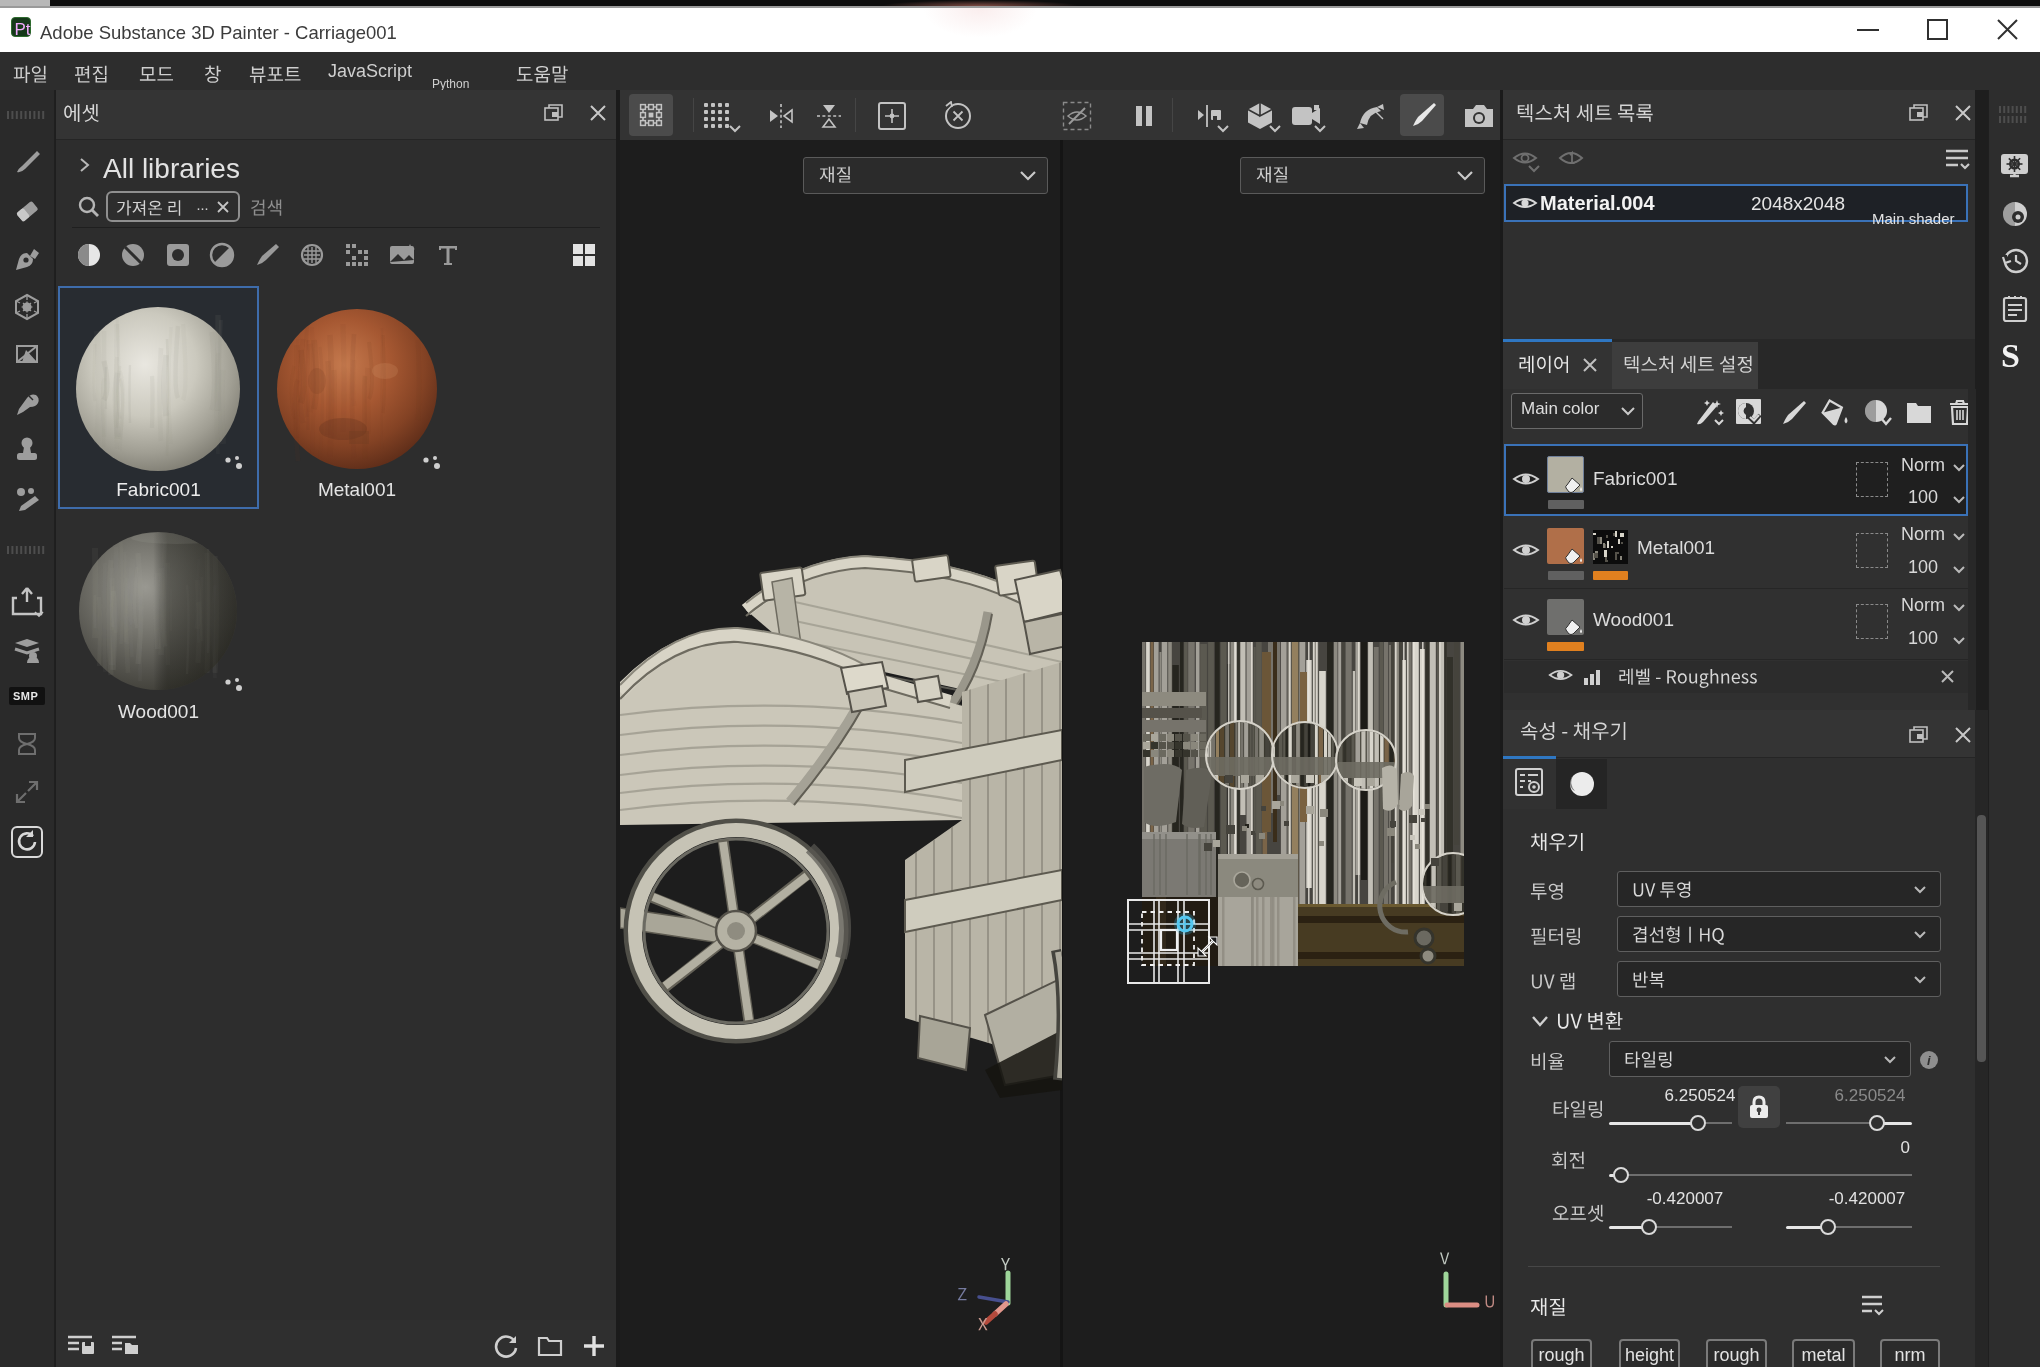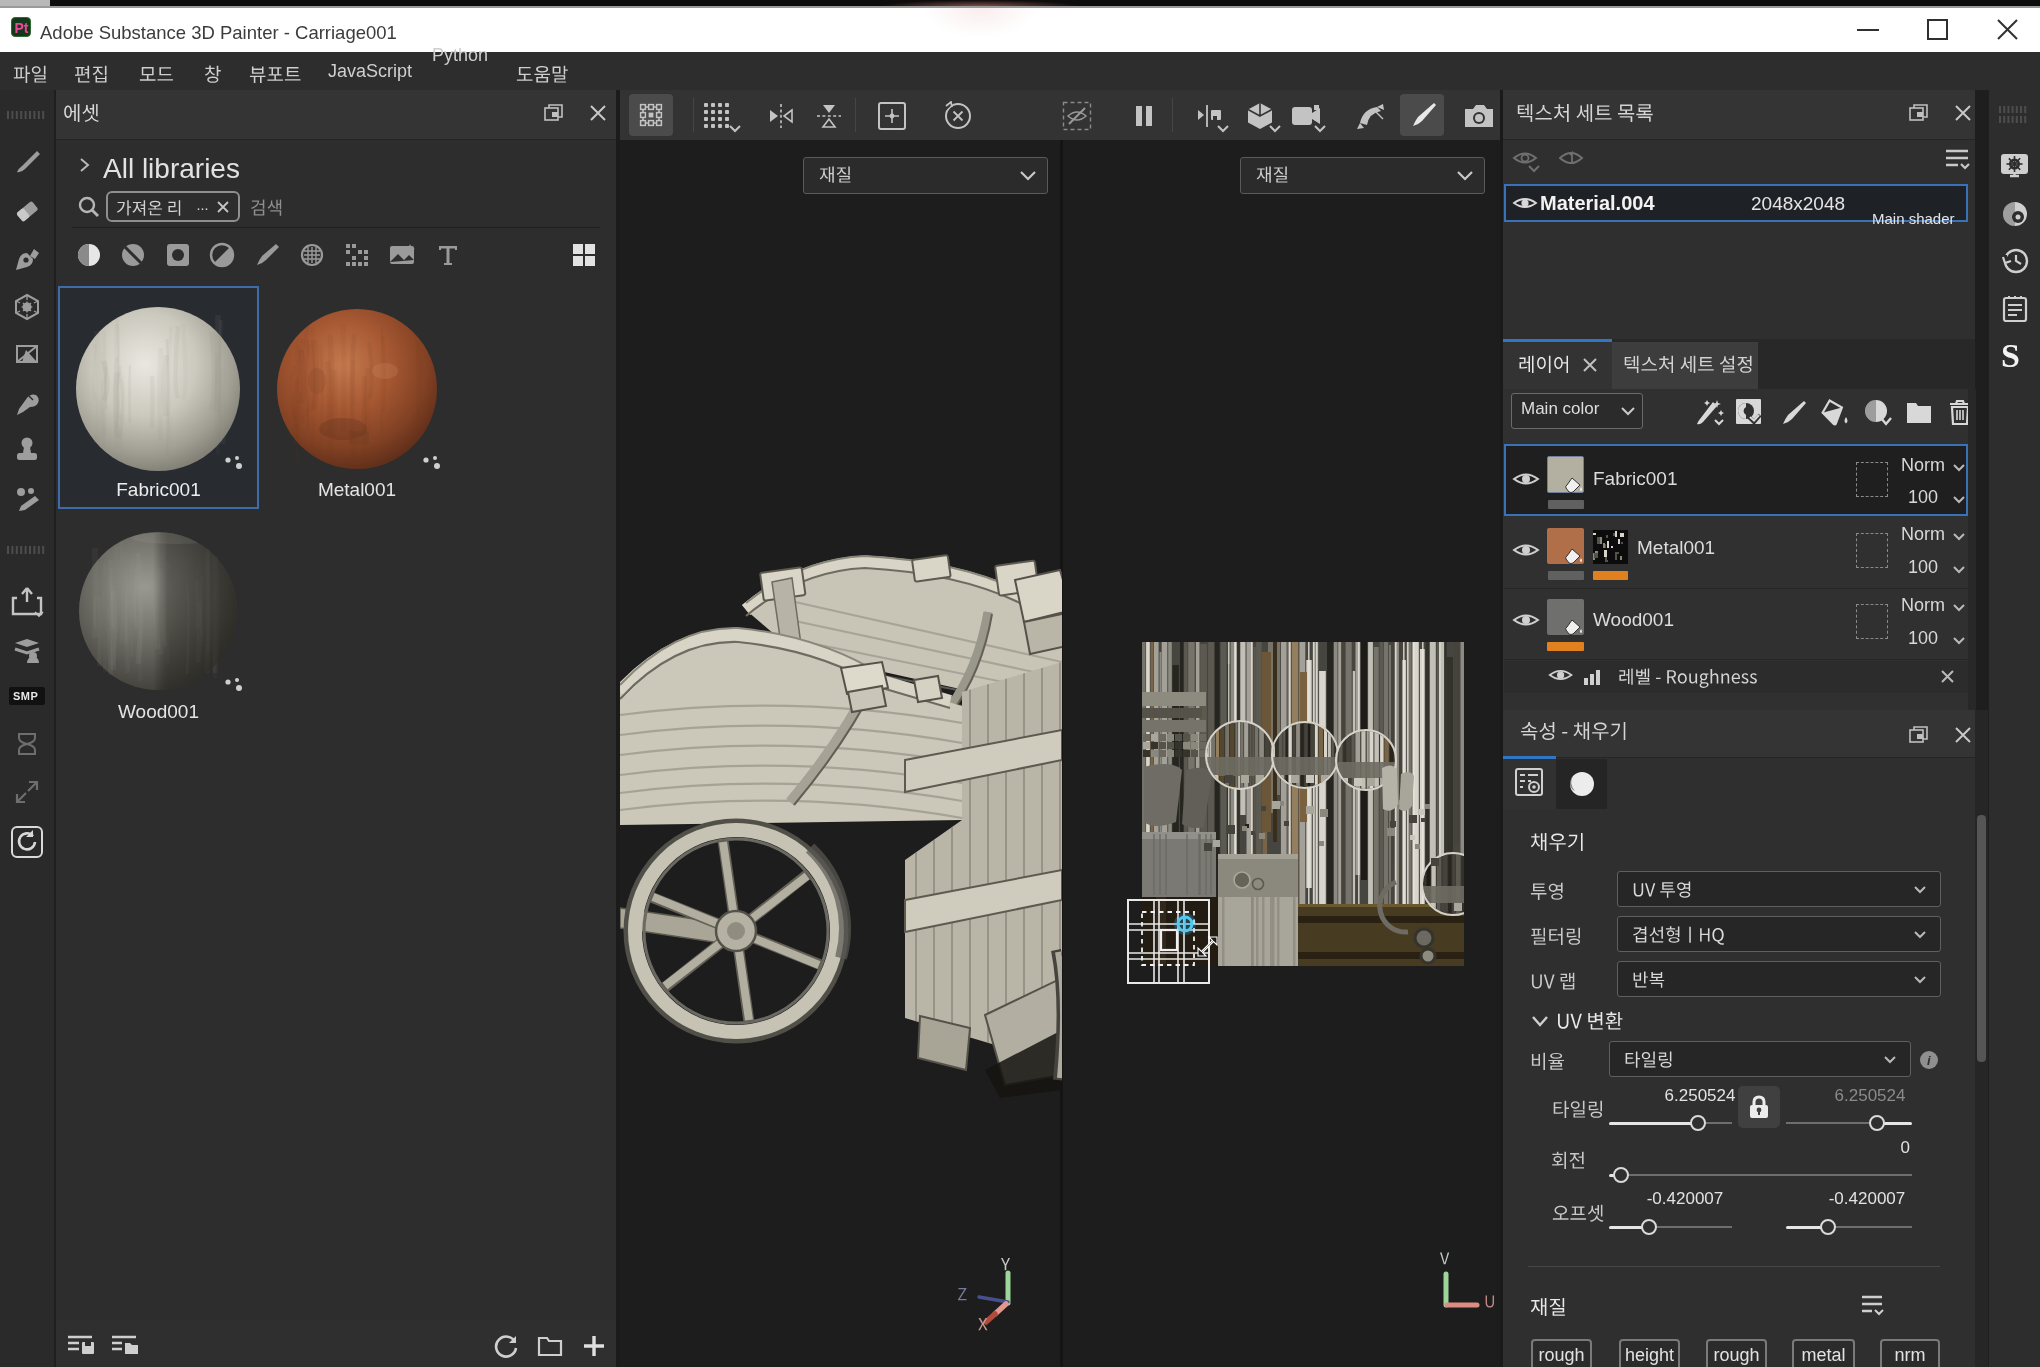--- a/index.html
+++ b/index.html
@@ -4,21 +4,21 @@
 body{width:2040px;height:1367px;position:relative;overflow:hidden;background:#1e1e1e;font-family:"Liberation Sans",sans-serif;-webkit-font-smoothing:antialiased}
 .ab{position:absolute}
 </style></head><body>
 <div style="position:absolute;left:0;top:0;width:2040px;height:6px;background:#0d0d0d"></div>
 <div style="position:absolute;left:0;top:0;width:50px;height:6px;background:#b8b8b8"></div>
 <div style="position:absolute;left:880px;top:0;width:200px;height:6px;background:radial-gradient(ellipse at 50% 100%,#7d4a42 0%,rgba(60,20,15,0) 70%)"></div>
 <div style="position:absolute;left:0;top:6px;width:2040px;height:2px;background:#9a9a9a"></div>
 <div style="position:absolute;left:0;top:8px;width:2040px;height:44px;background:#ffffff"></div>
 <div style="position:absolute;left:915px;top:8px;width:130px;height:34px;background:radial-gradient(ellipse at 50% 0%,rgba(242,208,208,.38) 0%,rgba(242,208,208,0) 62%)"></div>
 <div style="position:absolute;left:11px;top:17px;width:20px;height:20px;background:#15381a;border:1px solid #2e6b2e;border-radius:4px">
-    <div style="position:absolute;left:2.5px;top:2px;font-size:14px;font-weight:bold;color:#ec4899">Pt</div>
+    <div style="position:absolute;left:2.5px;top:2px;font-size:17px;font-weight:normal;color:#f0abfc">Pt</div>
   </div>
 <div style="position:absolute;left:40px;top:22px;font-size:18.5px;color:#3c3c3c">Adobe Substance 3D Painter - Carriage001</div>
 <svg class="ab" style="left:1845px;top:8px" width="195" height="44">
     <line x1="12" y1="22" x2="34" y2="22" stroke="#303030" stroke-width="2"></line>
     <rect x="83" y="12" width="19" height="19" fill="none" stroke="#303030" stroke-width="2"></rect>
     <path d="M153 12 L172 31 M172 12 L153 31" stroke="#303030" stroke-width="2" fill="none"></path>
   </svg>
 <div style="position:absolute;left:0;top:52px;width:2040px;height:38px;background:#2d2d2d"></div>
 <svg style="position:absolute;left:13.0px;top:62.0px;overflow:visible" width="35" height="26">
     <path d="M0.9 16.6C4.0 16.6 8.0 16.5 11.6 16.0L11.5 14.8C10.7 14.9 9.8 15.0 8.9 15.0V6.8H10.7V5.5H1.2V6.8H3.0V15.3L0.7 15.3ZM4.5 6.8H7.4V15.1L4.5 15.2ZM12.6 3.7V20.9H14.2V11.9H17.0V10.5H14.2V3.7Z M23.3 4.3C20.7 4.3 18.8 5.9 18.8 8.1C18.8 10.4 20.7 11.9 23.3 11.9C25.8 11.9 27.7 10.4 27.7 8.1C27.7 5.9 25.8 4.3 23.3 4.3ZM23.3 5.6C24.9 5.6 26.2 6.6 26.2 8.1C26.2 9.6 24.9 10.6 23.3 10.6C21.6 10.6 20.3 9.6 20.3 8.1C20.3 6.6 21.6 5.6 23.3 5.6ZM30.9 3.7V12.5H32.5V3.7ZM21.5 19.4V20.6H33.1V19.4H23.0V17.5H32.5V13.3H21.4V14.6H31.0V16.3H21.5Z" fill="#cfcfcf"></path>
@@ -29,21 +29,21 @@
 <svg style="position:absolute;left:139.0px;top:62.0px;overflow:visible" width="35" height="26">
     <path d="M13.1 6.4V11.9H4.3V6.4ZM2.8 5.1V13.2H7.9V17.3H0.9V18.7H16.5V17.3H9.5V13.2H14.6V5.1Z M18.4 17.2V18.5H34.0V17.2ZM20.4 5.3V13.2H32.2V11.9H22.0V6.6H32.0V5.3Z" fill="#cfcfcf"></path>
   </svg>
 <svg style="position:absolute;left:204.0px;top:62.0px;overflow:visible" width="17" height="26">
     <path d="M8.8 14.6C5.3 14.6 3.2 15.8 3.2 17.7C3.2 19.7 5.3 20.8 8.8 20.8C12.3 20.8 14.4 19.7 14.4 17.7C14.4 15.8 12.3 14.6 8.8 14.6ZM8.8 15.9C11.4 15.9 12.9 16.5 12.9 17.7C12.9 18.9 11.4 19.6 8.8 19.6C6.3 19.6 4.7 18.9 4.7 17.7C4.7 16.5 6.3 15.9 8.8 15.9ZM5.2 3.6V5.8H1.4V7.0H5.2V7.4C5.2 9.7 3.5 11.7 1.0 12.5L1.7 13.8C3.8 13.1 5.3 11.7 6.0 9.8C6.8 11.5 8.3 12.7 10.3 13.3L11.0 12.1C8.5 11.3 6.8 9.5 6.8 7.4V7.0H10.6V5.8H6.8V3.6ZM12.7 3.7V14.2H14.3V9.4H16.8V8.1H14.3V3.7Z" fill="#cfcfcf"></path>
   </svg>
 <svg style="position:absolute;left:249.0px;top:62.0px;overflow:visible" width="52" height="26">
     <path d="M2.9 4.4V11.7H14.5V4.4H13.0V6.6H4.5V4.4ZM4.5 7.9H13.0V10.4H4.5ZM0.9 13.7V15.0H4.8V20.9H6.4V15.0H11.0V20.9H12.6V15.0H16.5V13.7Z M19.8 12.2V13.5H25.4V17.4H18.4V18.7H34.0V17.4H26.9V13.5H32.5V12.2H29.9V6.6H32.5V5.3H19.8V6.6H22.5V12.2ZM24.0 6.6H28.3V12.2H24.0Z M35.9 17.3V18.6H51.5V17.3ZM37.9 5.1V14.2H49.7V12.9H39.5V10.2H49.2V9.0H39.5V6.4H49.5V5.1Z" fill="#cfcfcf"></path>
   </svg>
 <div style="position:absolute;left:328px;top:61px;font-size:18px;color:#cfcfcf">JavaScript</div>
-<div style="position:absolute;left:432px;top:45px;font-size:18px;color:#cfcfcf">Python</div>
+<div style="position:absolute;left:432px;top:77px;font-size:12px;color:#cfcfcf">Python</div>
 <svg style="position:absolute;left:516.0px;top:62.0px;overflow:visible" width="52" height="26">
     <path d="M2.9 5.1V13.0H7.9V17.4H0.9V18.7H16.5V17.4H9.5V13.0H14.7V11.7H4.5V6.3H14.6V5.1Z M26.2 4.0C22.5 4.0 20.1 5.2 20.1 7.2C20.1 9.3 22.5 10.4 26.2 10.4C29.9 10.4 32.2 9.3 32.2 7.2C32.2 5.2 29.9 4.0 26.2 4.0ZM26.2 5.2C28.9 5.2 30.6 6.0 30.6 7.2C30.6 8.5 28.9 9.2 26.2 9.2C23.5 9.2 21.8 8.5 21.8 7.2C21.8 6.0 23.5 5.2 26.2 5.2ZM30.5 16.2V19.3H21.9V16.2ZM18.4 11.7V13.0H25.4V15.0H20.3V20.6H32.1V15.0H27.0V13.0H34.0V11.7Z M36.6 4.6V11.5H44.5V4.6ZM43.0 5.9V10.3H38.2V5.9ZM47.7 3.7V12.4H49.2V8.7H51.8V7.4H49.2V3.7ZM38.4 19.4V20.6H49.9V19.4H39.9V17.4H49.2V13.2H38.3V14.5H47.7V16.3H38.4Z" fill="#cfcfcf"></path>
   </svg>
 <div style="position:absolute;left:0;top:90px;width:55px;height:1277px;background:#2a2a2a;border-right:1px solid #1f1f1f"></div>
 <svg class="ab" style="left:7px;top:110px" width="40" height="10">
     <rect x="0.0" y="1" width="2" height="8" fill="#4d4d4d"></rect>
     <rect x="4.4" y="1" width="2" height="8" fill="#4d4d4d"></rect>
     <rect x="8.8" y="1" width="2" height="8" fill="#4d4d4d"></rect>
     <rect x="13.2" y="1" width="2" height="8" fill="#4d4d4d"></rect>
     <rect x="17.6" y="1" width="2" height="8" fill="#4d4d4d"></rect>

